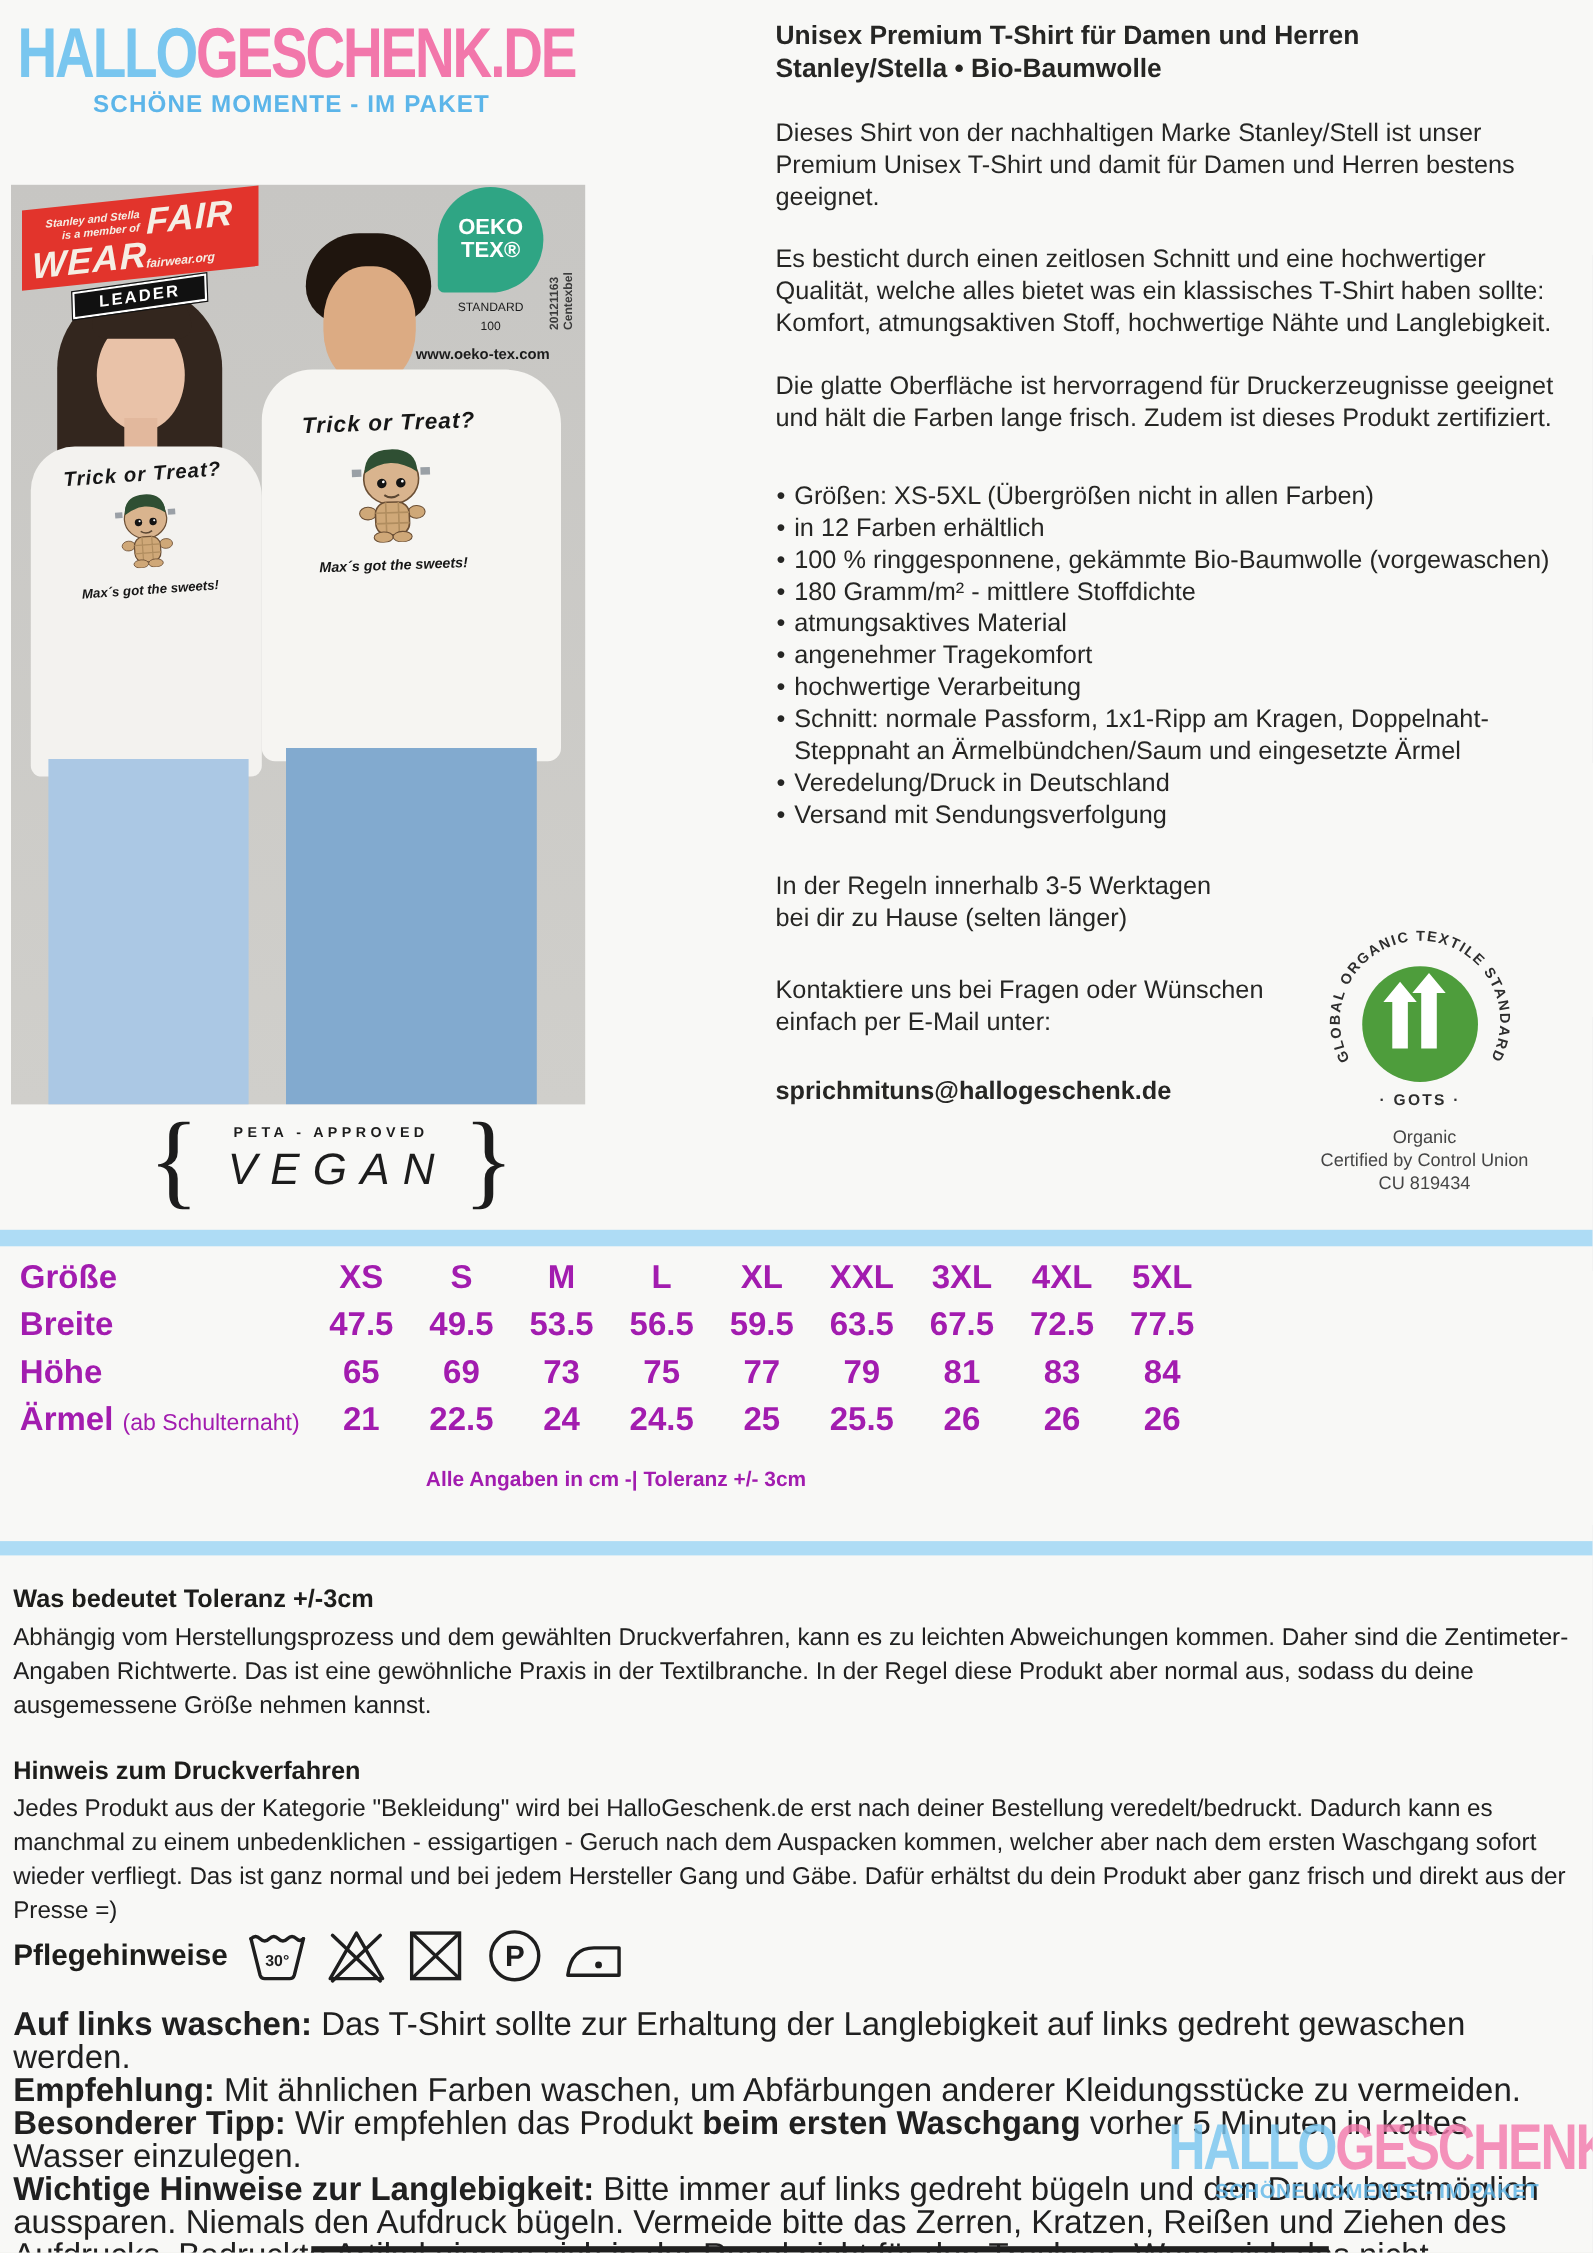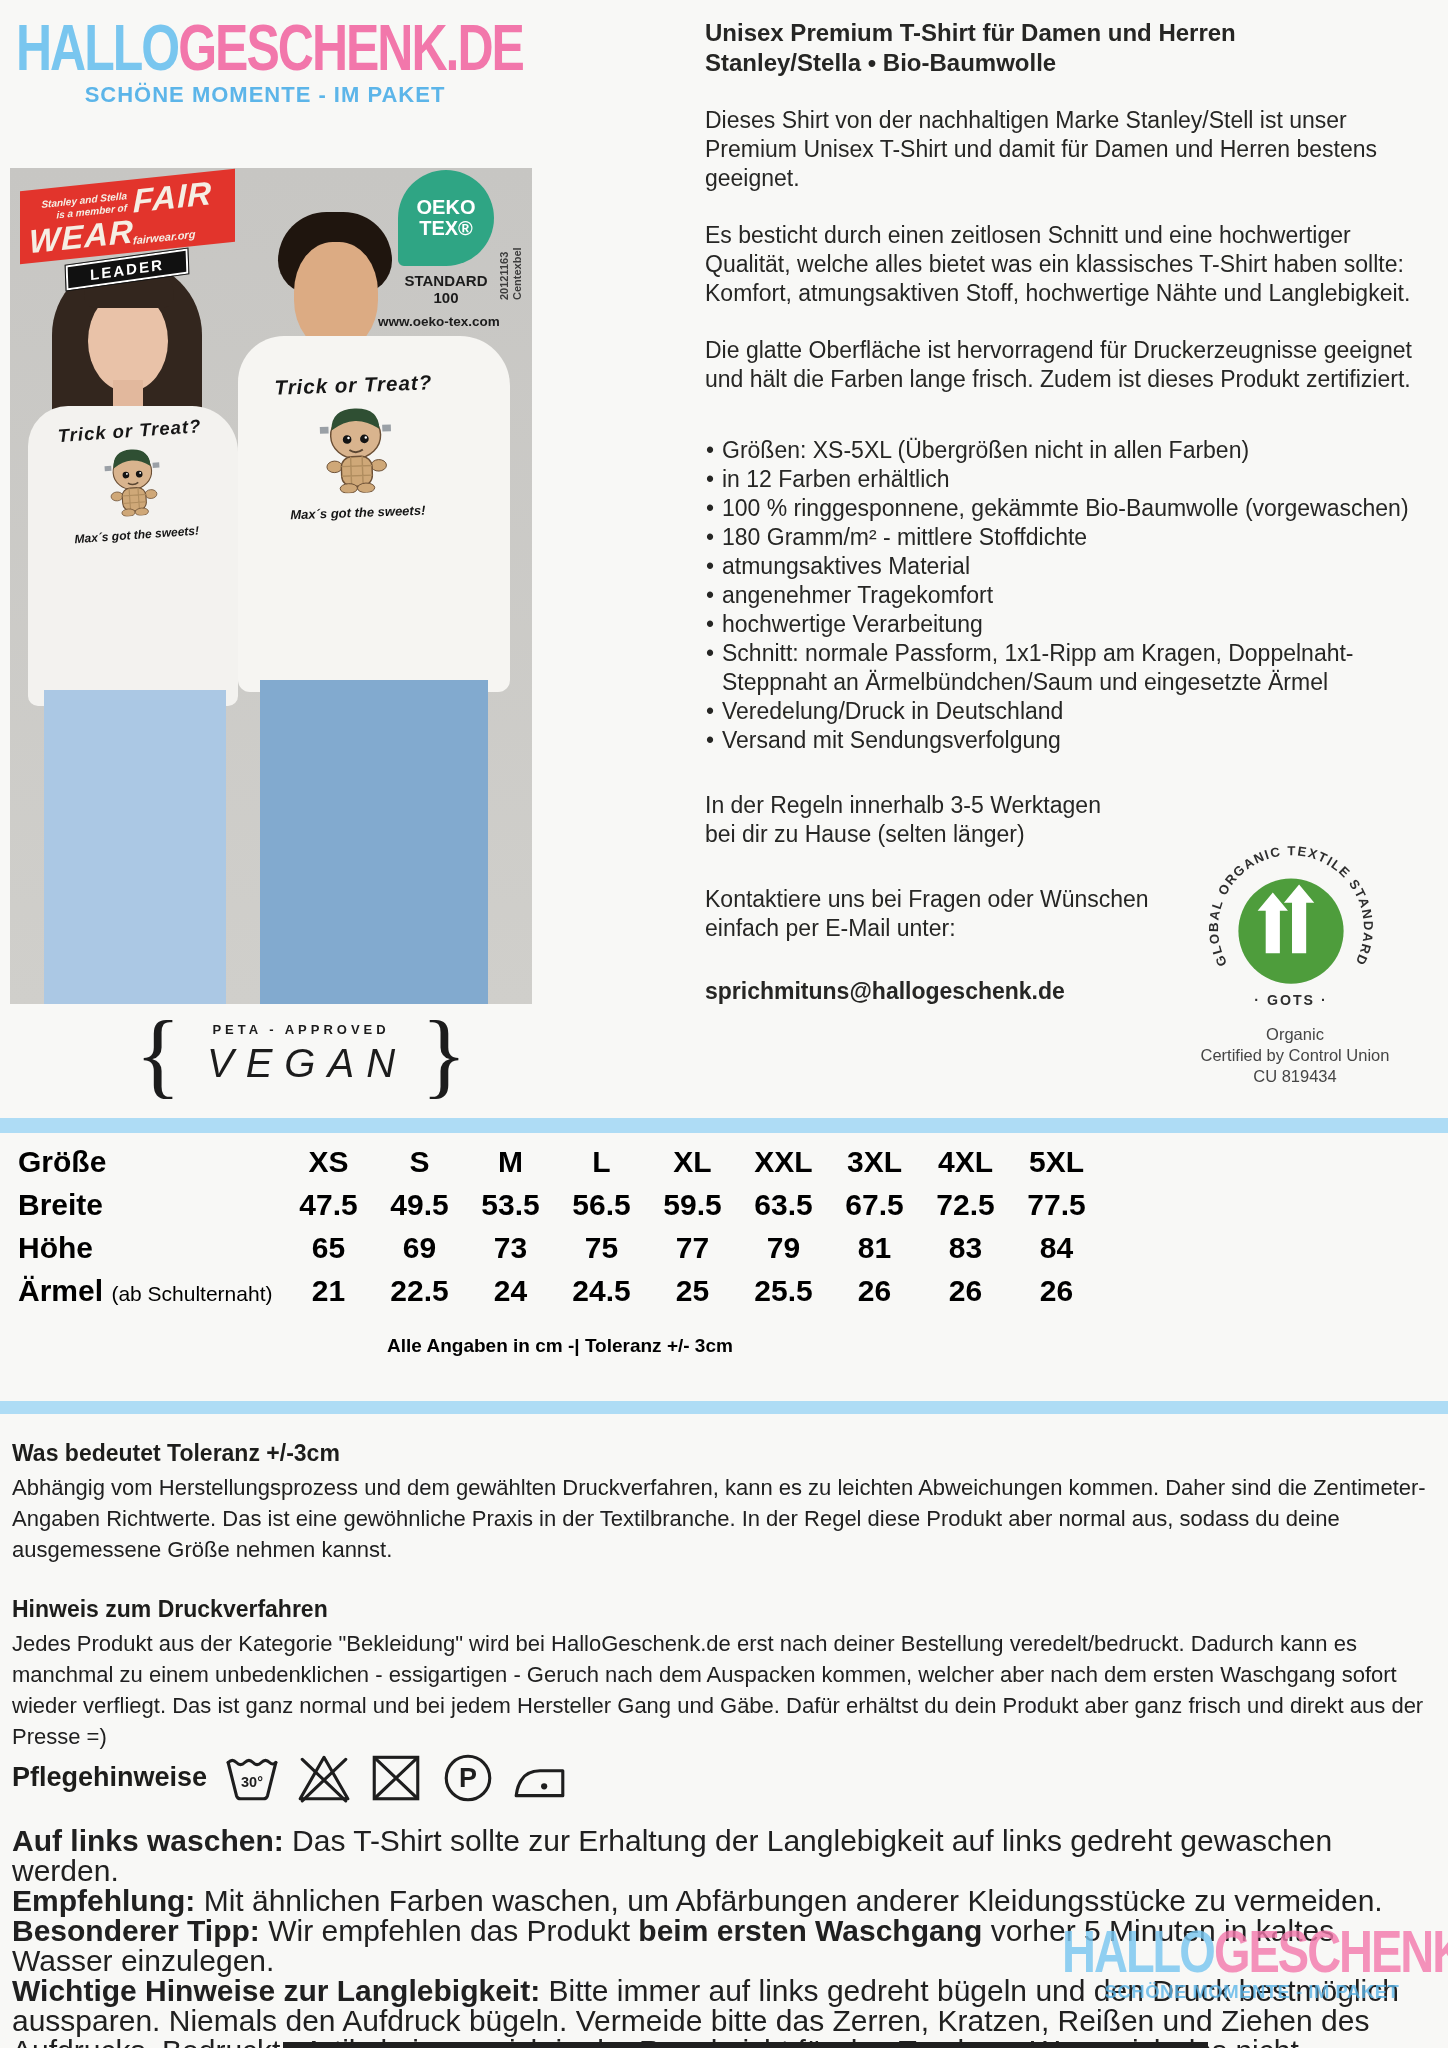--- a/index.html
+++ b/index.html
@@ -50,42 +50,42 @@
   
   .fairwear{left:10px;top:12px;width:215px;}
   .fw-red{background:#e2342c;color:#f5eee4;transform:skewY(-6deg);padding:7px 9px 6px 9px;display:grid;grid-template-columns:98px 1fr;column-gap:6px;align-items:center;}
   .fw-member{font-size:10px;font-style:italic;font-weight:700;text-align:right;line-height:12px;}
   .fw-big{font-size:33px;font-weight:800;font-style:italic;line-height:30px;letter-spacing:1px;}
   .fw-url{font-size:11px;font-style:italic;font-weight:700;text-align:left;align-self:end;}
   .fw-leader{margin:4px 0 0 46px;width:118px;background:#111;color:#fff;border:2px solid #fff;outline:1px solid #111;text-align:center;font-weight:700;font-size:15px;letter-spacing:2px;padding:2px 0;transform:skewY(-6deg) rotate(-2deg);}
 
   
   .oeko-circle{left:388px;top:2px;width:96px;height:96px;background:#2fa584;border-radius:50% 50% 50% 6px;color:#fff;display:flex;flex-direction:column;justify-content:center;text-align:center;font-weight:700;font-size:20px;line-height:21px;}
-  .oeko-standard{left:378px;top:104px;width:116px;text-align:center;font-weight:700;font-size:15px;line-height:17px;color:#1c1c1c;}
+  .oeko-standard{left:378px;top:104px;width:116px;text-align:center;font-weight:400;font-size:11px;line-height:17px;color:#1c1c1c;}
   .oeko-cert{left:488px;top:4px;height:128px;writing-mode:vertical-rl;transform:rotate(180deg);font-size:11px;font-weight:700;color:#3c3c3c;line-height:13px;}
   .oeko-url{left:368px;top:146px;width:150px;font-weight:700;font-size:13.5px;color:#1c1c1c;}
 
   
   .vegan{left:140px;top:1006px;width:322px;display:flex;align-items:center;justify-content:center;color:#1c1c1c;}
   .vg-brace{font-size:96px;font-weight:300;line-height:96px;font-family:"Liberation Serif",serif;}
   .vg-mid{margin:0 14px;text-align:center;}
   .vg-top{font-size:13px;font-weight:700;letter-spacing:4px;white-space:nowrap;}
   .vg-main{margin-top:4px;font-size:40px;font-weight:400;letter-spacing:12px;text-indent:12px;font-style:italic;}
 
   
   .gots-svg{left:1205px;top:842px;}
   .gots-caption{left:1150px;top:1024px;width:290px;text-align:center;font-size:16.5px;line-height:21px;color:#454545;}
 
   
   .band{left:0;width:1448px;background:#aedcf5;}
   .band1{top:1118px;height:15px;}
   .band2{top:1401px;height:13px;}
 
   
-  .size-table{left:18px;top:1146px;width:1086px;display:grid;grid-template-columns:265px repeat(9,91px);row-gap:11px;font-weight:700;font-size:30px;line-height:32px;color:#000000;}
+  .size-table{left:18px;top:1146px;width:1086px;display:grid;grid-template-columns:265px repeat(9,91px);row-gap:11px;font-weight:700;font-size:30px;line-height:32px;color:#a21caf;}
   .t-c{text-align:center;}
   .t-sub{font-size:21px;font-weight:400;}
   .t-note{grid-column:1/-1;text-align:center;font-size:19px;font-weight:700;margin-top:9px;}
 
   
   .sec-h{left:12px;width:1424px;font-size:23px;font-weight:700;}
   .sec-b{left:12px;width:1424px;font-size:22px;line-height:31px;color:#202020;}
   .tol-h{top:1440px;} .tol-b{top:1472px;}
   .prt-h{top:1596px;} .prt-b{top:1628px;}
   .care-row{left:12px;top:1748px;display:flex;align-items:center;gap:16px;}

